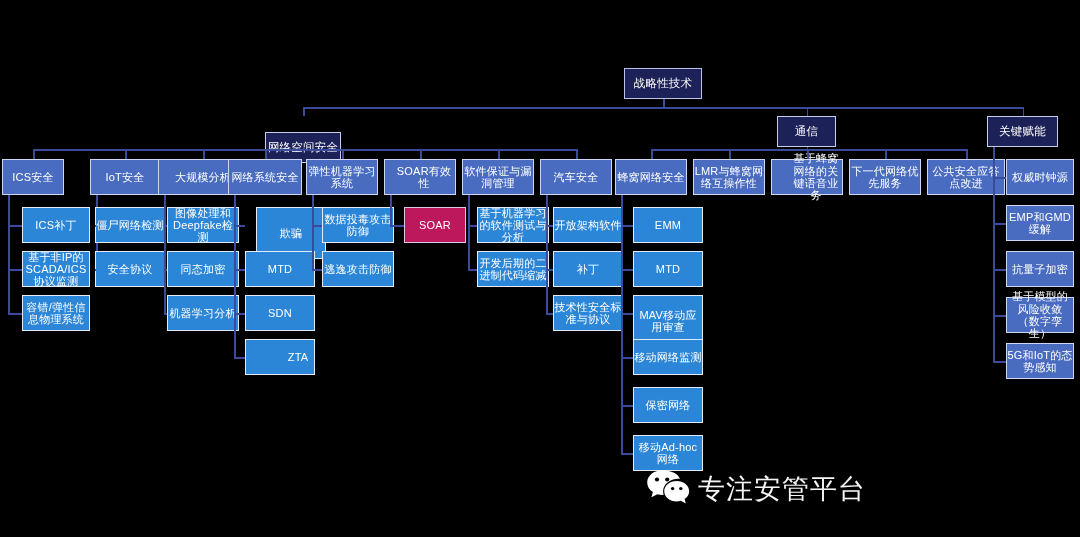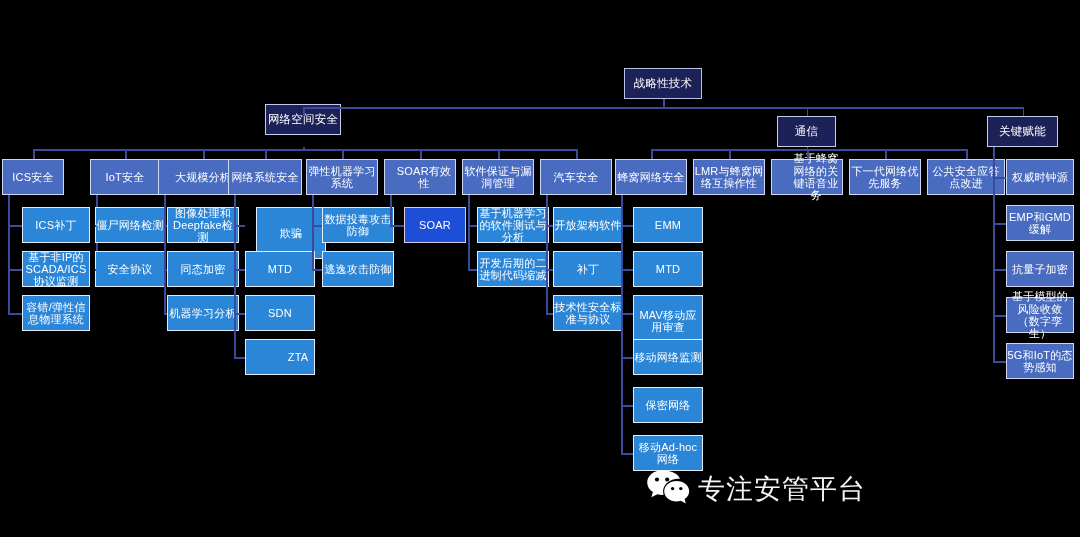--- a/index.html
+++ b/index.html
@@ -47,21 +47,21 @@
     background: #4a6cc0;
     border: 1.5px solid #cdd6f2;
     font-size: 11px;
   }
   .lvl4 {
     background: #2c86d8;
     border: 1.5px solid #e2ecf8;
     font-size: 11px;
   }
   .accent-purple {
-    background: #1d4ed8;
+    background: #be185d;
     border: 1.5px solid #dcc8e6;
   }
   .edge {
     position: absolute;
     background: #3b4a9a;
   }
   .edge-h { height: 1.5px; }
   .edge-v { width: 1.5px; }
   #watermark {
     position: absolute;
@@ -76,21 +76,21 @@
     letter-spacing: 1px;
     color: #f5f5f5;
   }
   .wechat-icon { display: block; }
 </style>
 </head>
 <body>
 
 <div id="canvas">
     <div class="node lvl1" style="left: 624px; top: 68px; width: 78px; height: 31px;">战略性技术</div>
-    <div class="node lvl2" style="left: 265px; top: 104px; width: 76px; height: 31px;">网络空间安全</div>
+    <div class="node lvl2" style="left: 265px; top: 132px; width: 76px; height: 31px;">网络空间安全</div>
     <div class="node lvl2" style="left: 777px; top: 116px; width: 59px; height: 31px;">通信</div>
     <div class="node lvl2" style="left: 987px; top: 116px; width: 71px; height: 31px;">关键赋能</div>
     <div class="edge edge-v" style="left: 663px; top: 99px; height: 8px; background: rgb(59, 74, 154);"></div>
     <div class="edge edge-h" style="left: 303px; top: 107px; width: 719.5px; background: rgb(59, 74, 154);"></div>
     <div class="edge edge-v" style="left: 303px; top: 107px; height: 9px; background: rgb(59, 74, 154);"></div>
     <div class="edge edge-v" style="left: 806.5px; top: 107px; height: 9px; background: rgb(59, 74, 154);"></div>
     <div class="edge edge-v" style="left: 1022.5px; top: 107px; height: 9px; background: rgb(59, 74, 154);"></div>
     <div class="node lvl3" style="left: 2px; top: 159px; width: 62px; height: 36px;">ICS安全</div>
     <div class="node lvl3" style="left: 90px; top: 159px; width: 70px; height: 36px;">IoT安全</div>
     <div class="node lvl3" style="left: 158px; top: 159px; width: 90px; height: 36px;">大规模分析</div>

